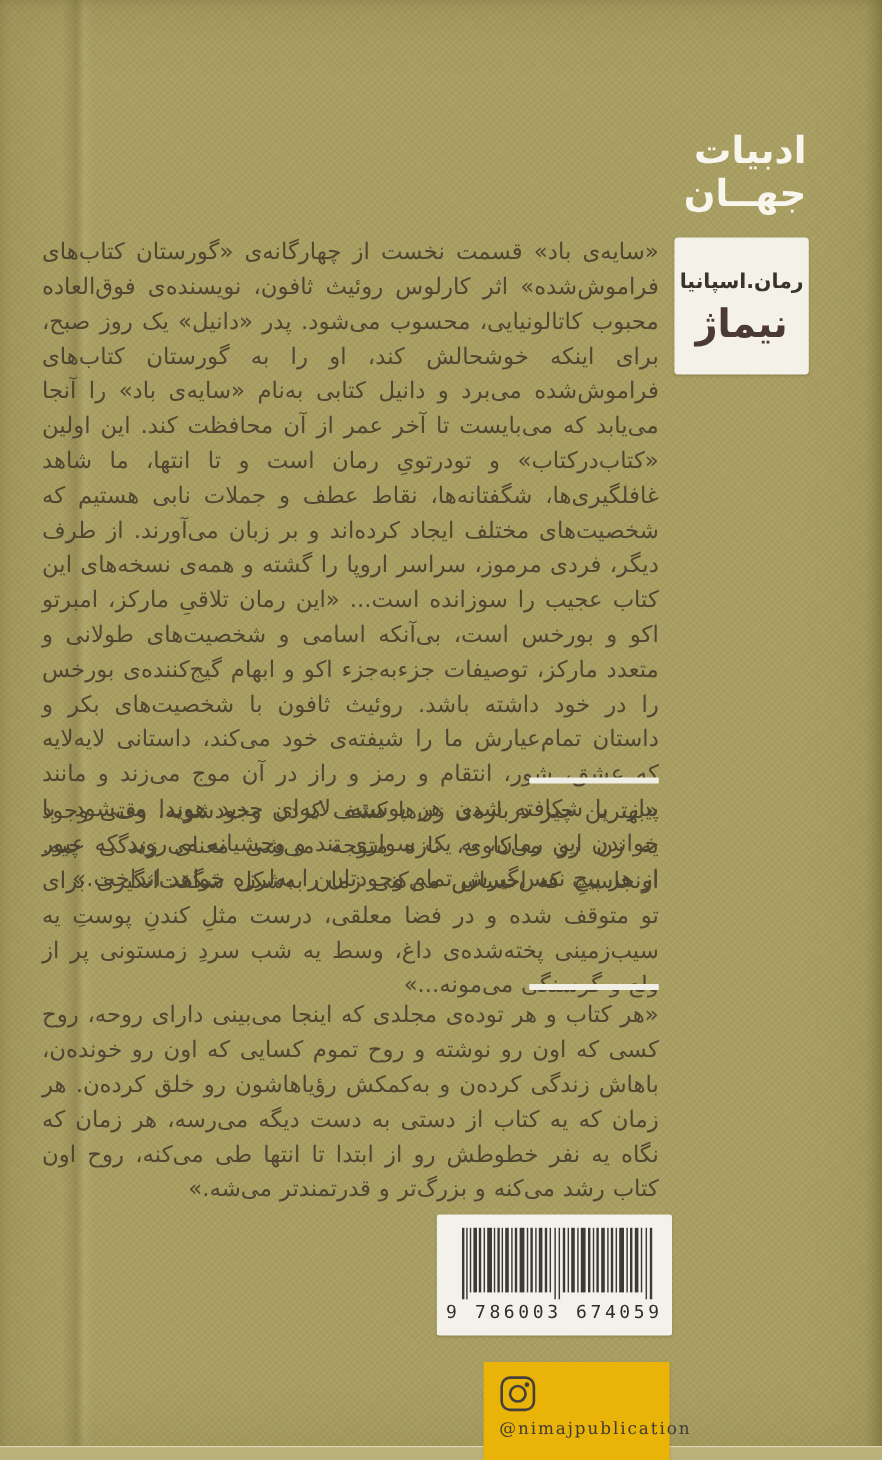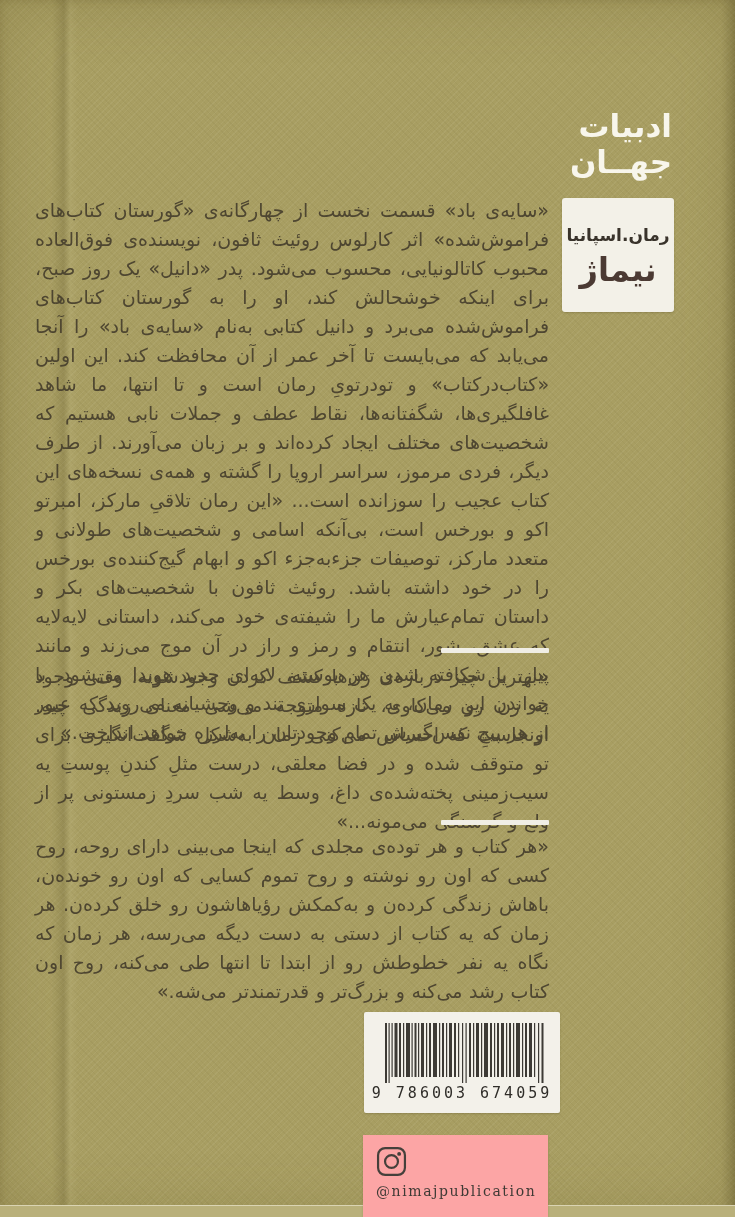--- a/index.html
+++ b/index.html
@@ -93,22 +93,22 @@
   .barcode-number{
     position:absolute;left:0;right:0;top:72px;
     text-align:center;
     font-family:"DejaVu Sans Mono", monospace;
     font-size:15px;letter-spacing:3px;
     color:#2f2d29;
     white-space:nowrap;
   }
 
   .social-panel{
-    position:absolute;left:363px;top:1135px;width:185px;height:82px;
-    background:#fca5a5;
+    position:absolute;left:403px;top:1135px;width:155px;height:82px;
+    background:#eab308;
     box-shadow:0 1px 2px rgba(70,62,25,0.2);
     z-index:2;
   }
   .ig-icon{
     position:absolute;left:13px;top:11px;width:31px;height:31px;
   }
   .ig-handle{
     position:absolute;left:13px;top:48px;
     font-family:"DejaVu Serif", serif;
     font-size:14px;letter-spacing:1.6px;

